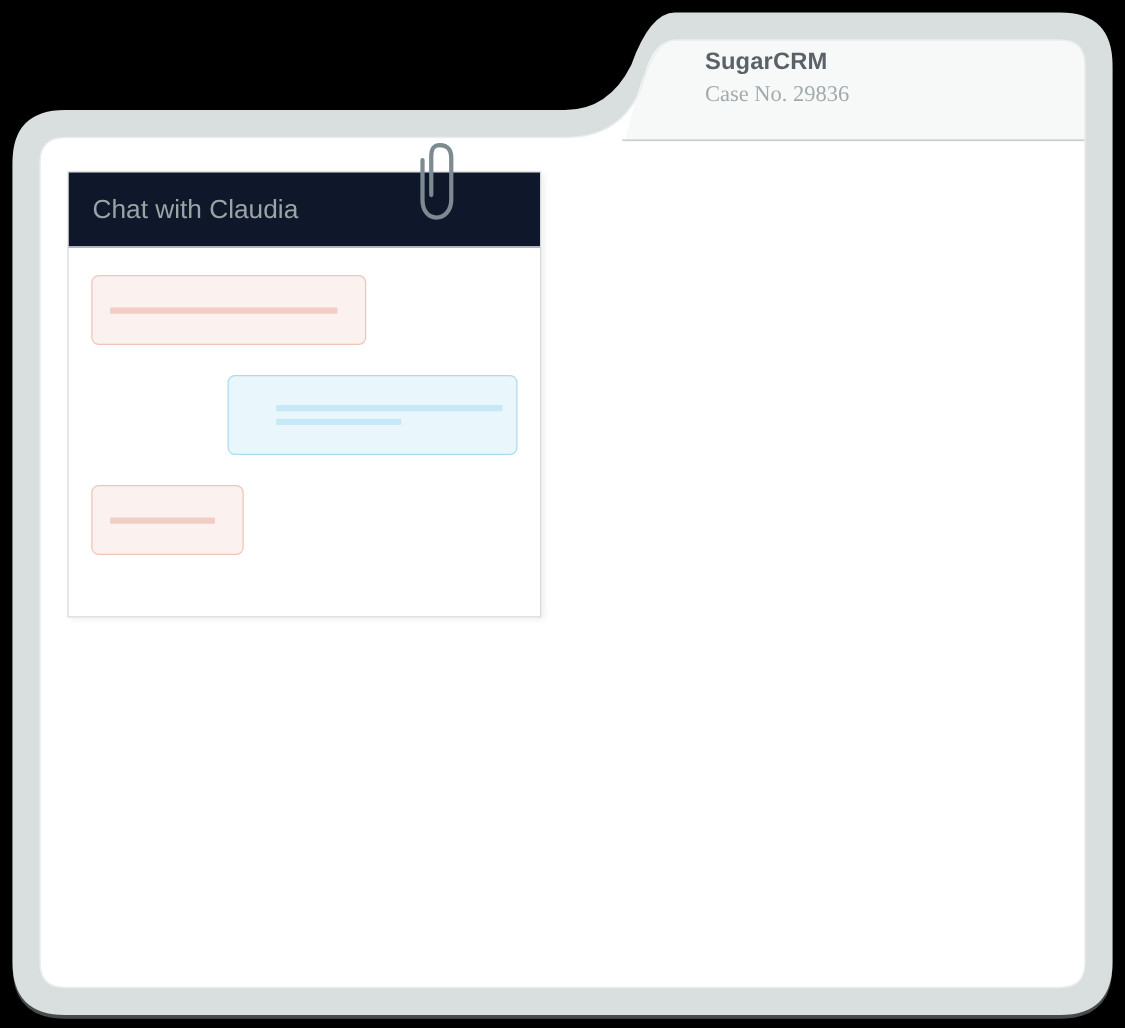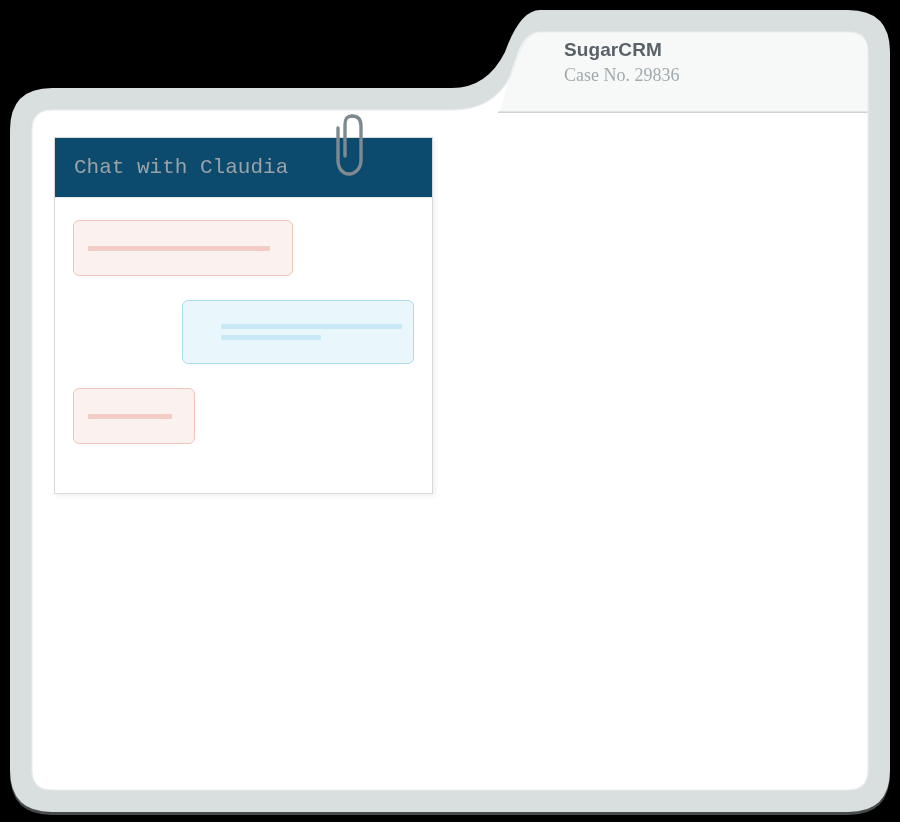--- a/index.html
+++ b/index.html
@@ -65,27 +65,26 @@
     top: 137px;
     width: 379px;
     height: 357px;
     background: #ffffff;
     border: 1px solid #d6dadb;
     box-shadow: 2px 2px 5px rgba(0,0,0,0.07);
     box-sizing: border-box;
   }
   #chat-panel-header {
     height: 60px;
-    background: #0c4a6e;
+    background: #0f172a;
     border-bottom: 1px solid #e4e8e9;
     box-sizing: border-box;
     display: flex;
     align-items: center;
     padding-left: 19px;
-    font-family: Liberation Mono, monospace;
   }
   #chat-panel-title {
     font-size: 21px;
     color: #9aa3a6;
     white-space: nowrap;
   }
   #chat-body {
     position: relative;
     padding: 22px 0 0 0;
     height: 295px;

